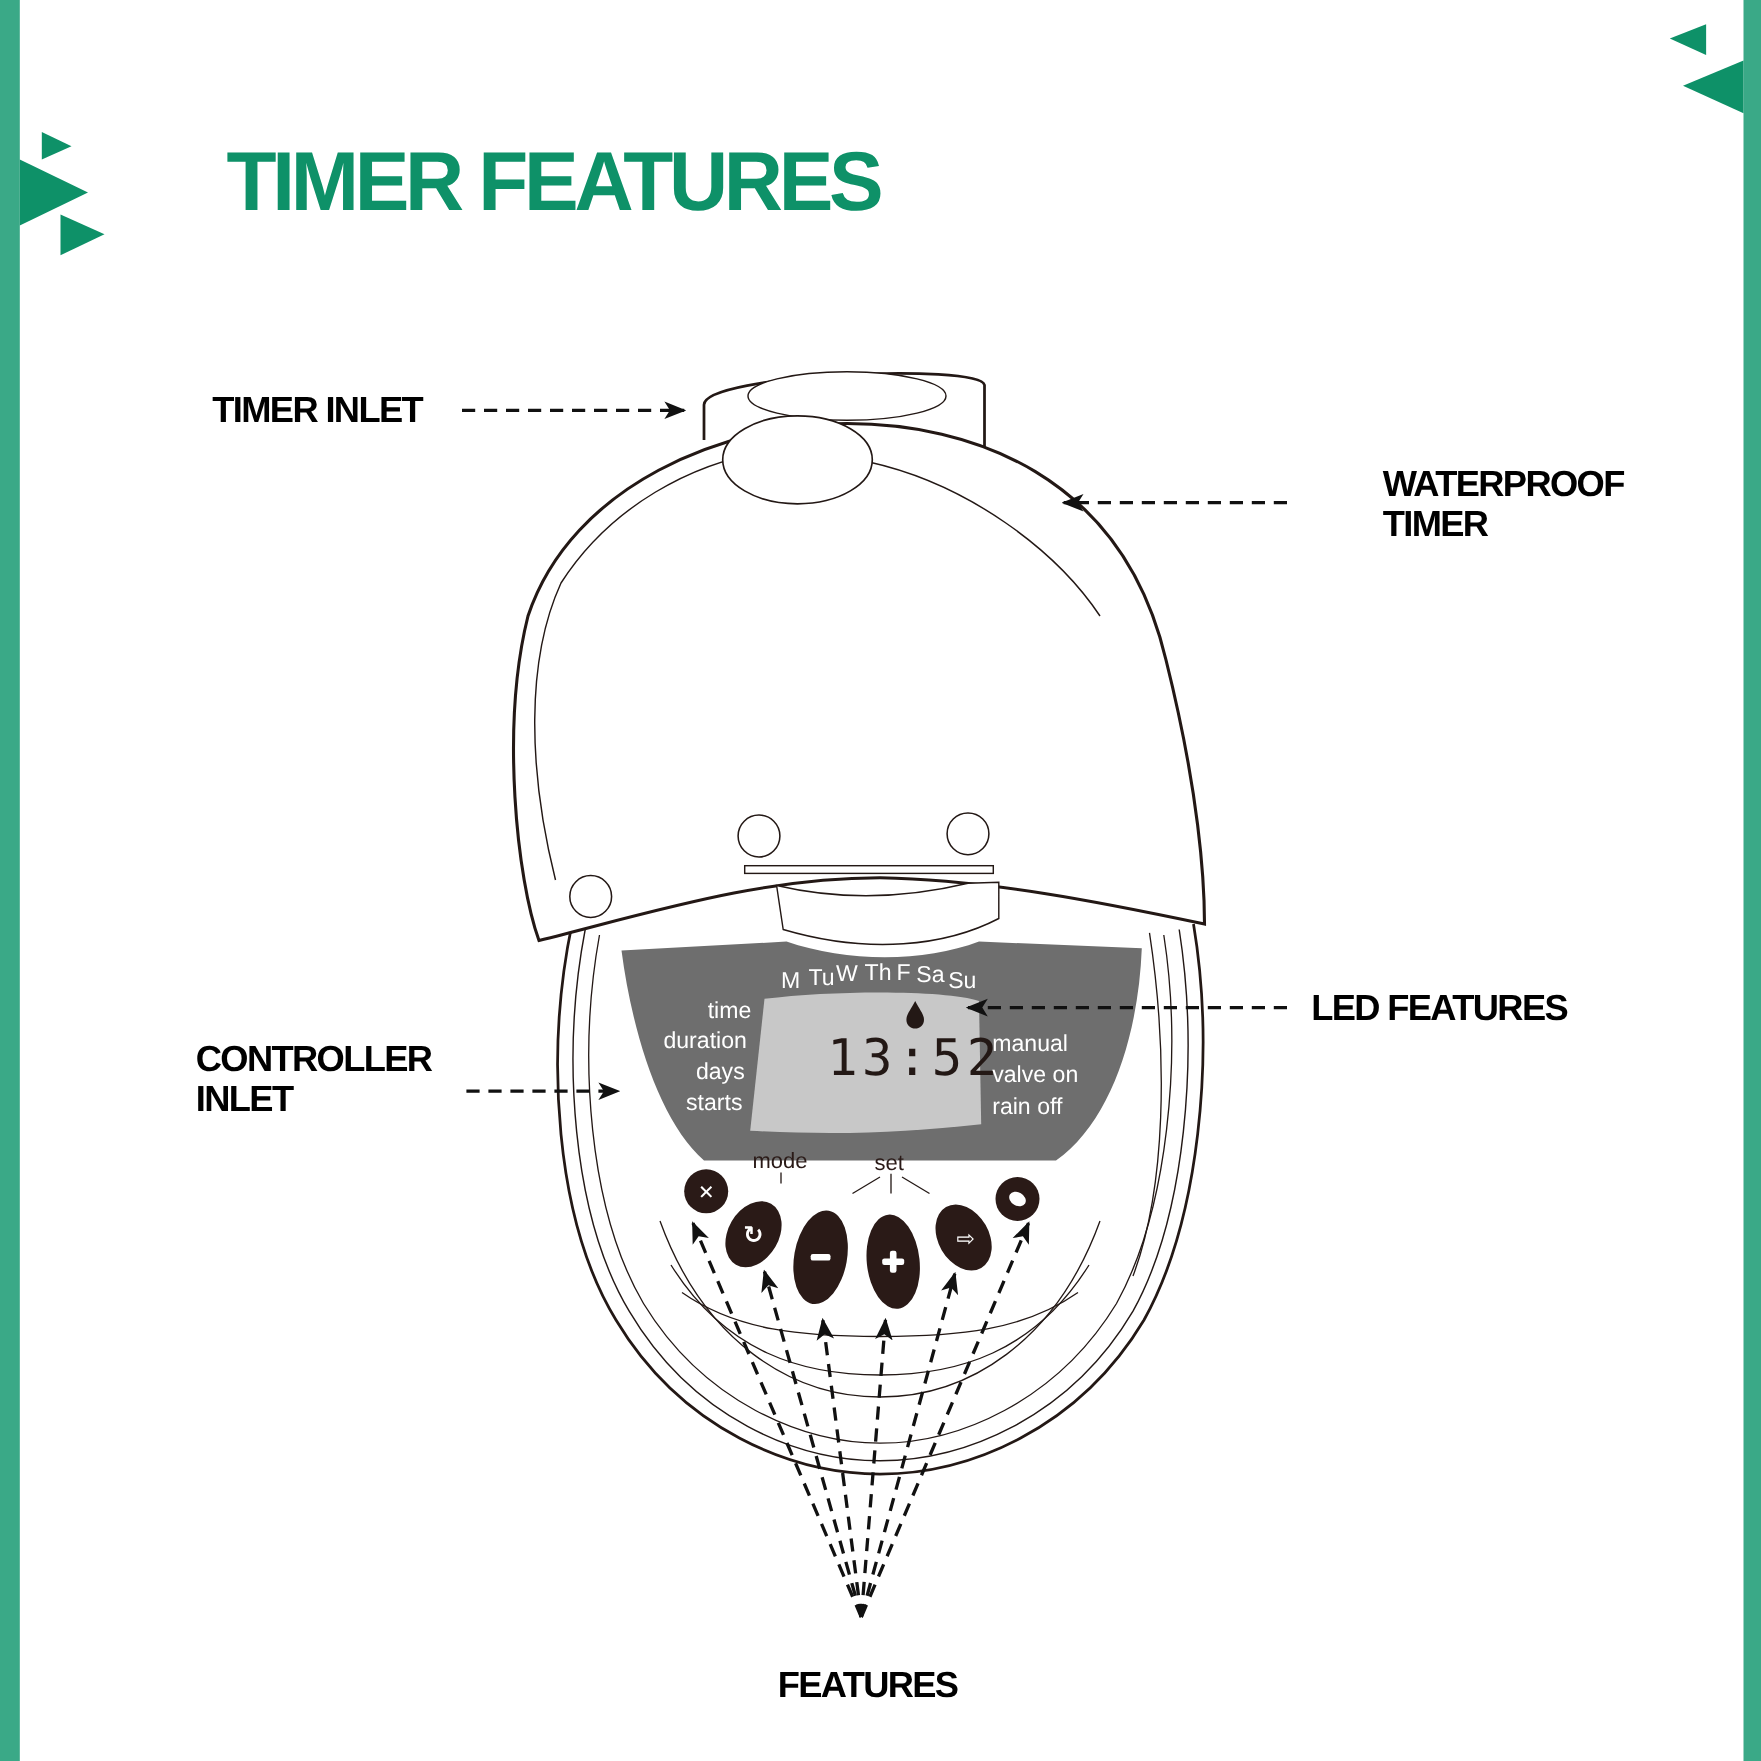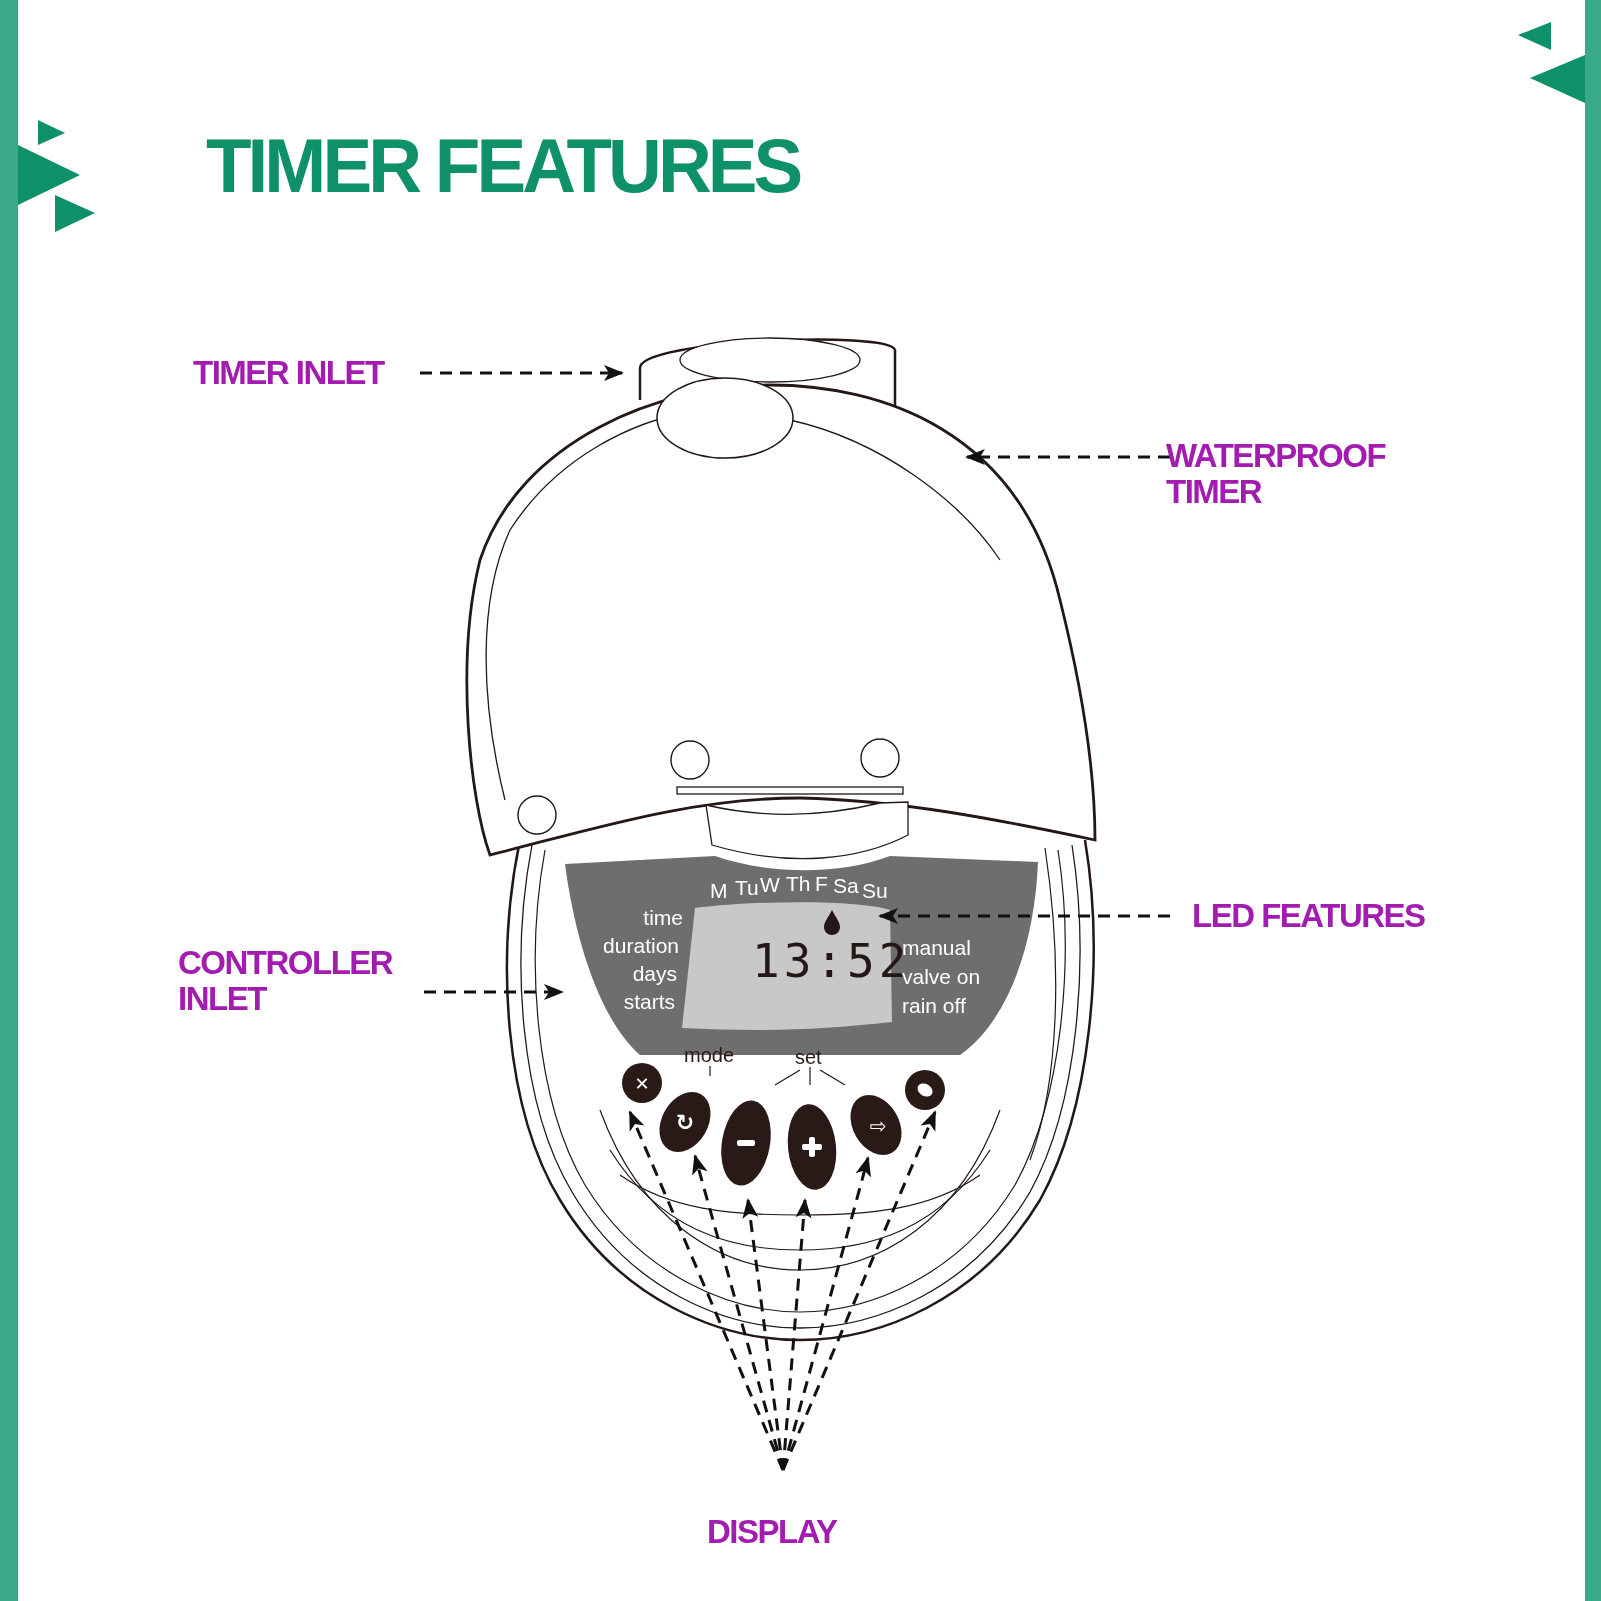--- a/index.html
+++ b/index.html
@@ -7,21 +7,21 @@
   .bar-left { position: absolute; left: 0; top: 0; width: 18px; height: 1601px; background: #3aa987; }
   .bar-right { position: absolute; right: 0; top: 0; width: 16px; height: 1601px; background: #3aa987; }
   .title {
     position: absolute; left: 206px; top: 128px;
     font-family: "Liberation Sans", sans-serif; font-weight: 700;
     font-size: 76px; letter-spacing: -4px; color: #0e9168; line-height: 1;
     transform: scaleX(0.98); transform-origin: left top;
   }
   .label {
     position: absolute; font-family: "Liberation Sans", sans-serif; font-weight: 700;
-    font-size: 33px; letter-spacing: -1.5px; color: #a21caf; line-height: 36px;
+    font-size: 33px; letter-spacing: -1.5px; color: #000000; line-height: 36px;
   }
   svg.art { position: absolute; left: 0; top: 0; }
   .lcd-text { font-family: "Liberation Sans", sans-serif; fill: #ffffff; font-size: 21px; }
   .ctrl-text { font-family: "Liberation Sans", sans-serif; fill: #2a1a17; font-size: 20px; }
 </style>
 </head>
 <body>
 
 <div class="bar-left"></div>
 <div class="bar-right"></div>
@@ -155,25 +155,25 @@
     <line x1="783" y1="1470" x2="805" y2="1200" marker-end="url(#arrowR)"></line>
     <line x1="783" y1="1470" x2="868" y2="1158" marker-end="url(#arrowR)"></line>
     <line x1="783" y1="1470" x2="935" y2="1112" marker-end="url(#arrowR)"></line>
   </g>
 </svg>
 
 <div class="title">TIMER FEATURES</div>
 
 <div class="label" style="left:193px; top:355px;">TIMER INLET</div>
 
-<div class="label" style="left:1166px; top:422px;margin-top:16px;">
+<div class="label" style="left:1257px; top:422px;">
   <div>WATERPROOF</div>
   <div>TIMER</div>
 </div>
 
 <div class="label" style="left:1192px; top:898px;">LED FEATURES</div>
 
 <div class="label" style="left:178px; top:945px;">
   <div>CONTROLLER</div>
   <div>INLET</div>
 </div>
 
-<div class="label" style="left:707px; top:1514px;">DISPLAY</div>
+<div class="label" style="left:707px; top:1514px;">FEATURES</div>
 
 </body></html>

